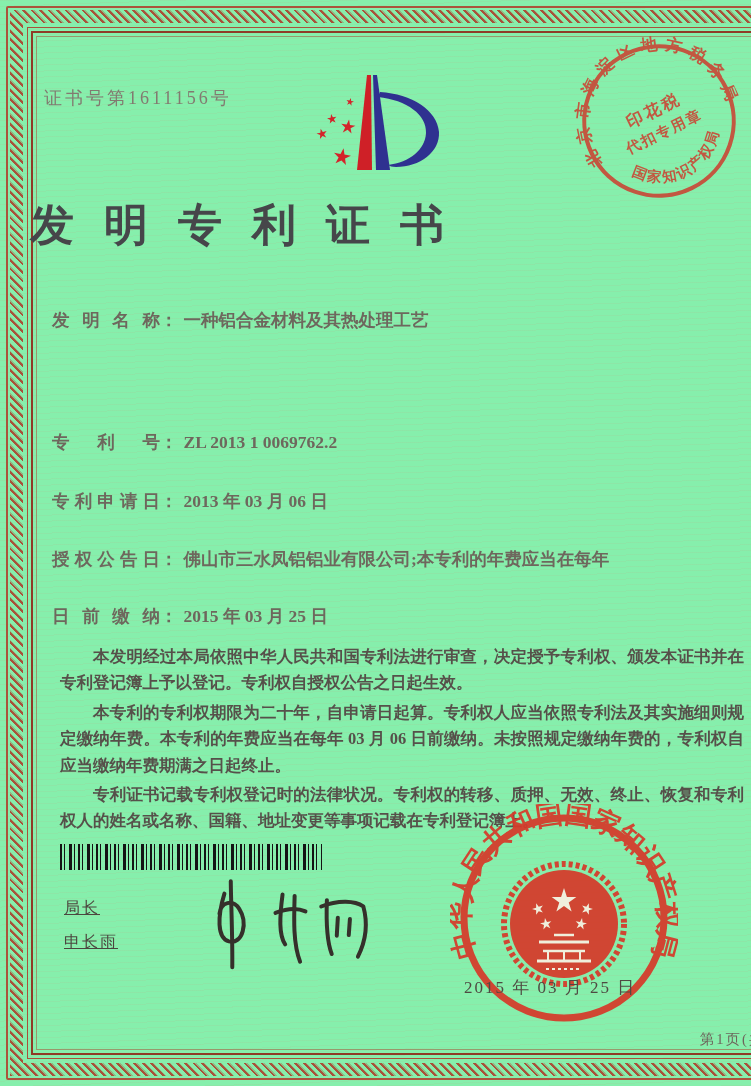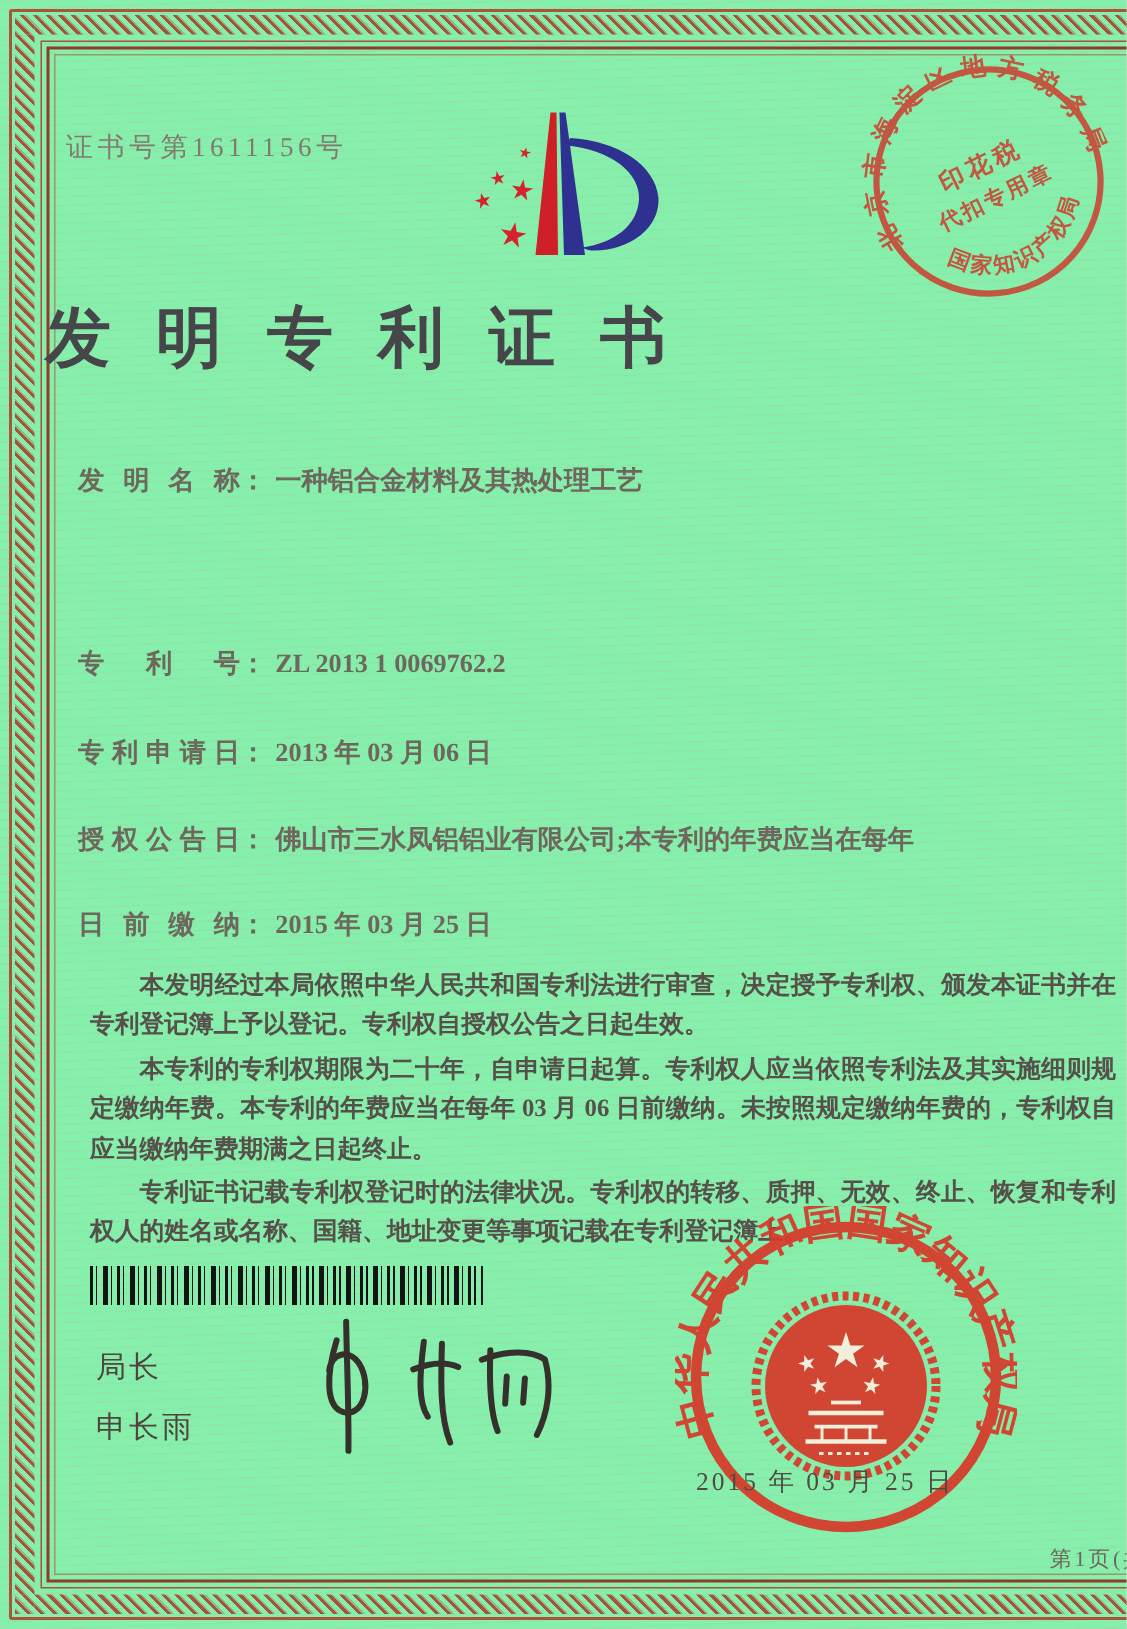--- a/index.html
+++ b/index.html
@@ -29,21 +29,21 @@
   .fcolon{margin-right:6px;}
 
   .body-text{position:absolute;left:60px;right:54px;top:644px;z-index:2;
              font-size:16.5px;line-height:1.6;color:#56504a;text-align:justify;font-weight:bold;}
   .body-text p{margin:0 0 3px;text-indent:2em;}
 
   .barcode{position:absolute;left:60px;top:844px;width:262px;height:26px;z-index:2;
     background:repeating-linear-gradient(90deg,#141414 0 2px,transparent 2px 4px,#141414 4px 5px,
       transparent 5px 9px,#141414 9px 12px,transparent 12px 14px,#141414 14px 15px,transparent 15px 18px);}
 
-  .signer{position:absolute;left:64px;top:898px;z-index:2;font-size:20px;color:#4c463f;letter-spacing:2px;}
+  .signer{position:absolute;left:64px;top:898px;z-index:2;font-size:16px;color:#4c463f;letter-spacing:2px;text-decoration:underline;}
   .signer div{margin-bottom:13px;}
   .sig{position:absolute;left:188px;top:872px;width:210px;height:100px;z-index:3;transform:rotate(-3deg);}
 
   .seal{position:absolute;left:450px;top:804px;width:228px;height:228px;z-index:3;opacity:.93;}
   .seal-date{position:absolute;left:464px;top:976px;z-index:6;font-size:17px;letter-spacing:2px;color:#4f4a42;}
 
   .footer{position:absolute;left:0;right:0;top:1030px;z-index:2;text-align:right;
           font-size:14.5px;letter-spacing:2px;color:#6d665c;}
   svg text{font-family:"Liberation Serif","DejaVu Serif",serif;}
 </style>

